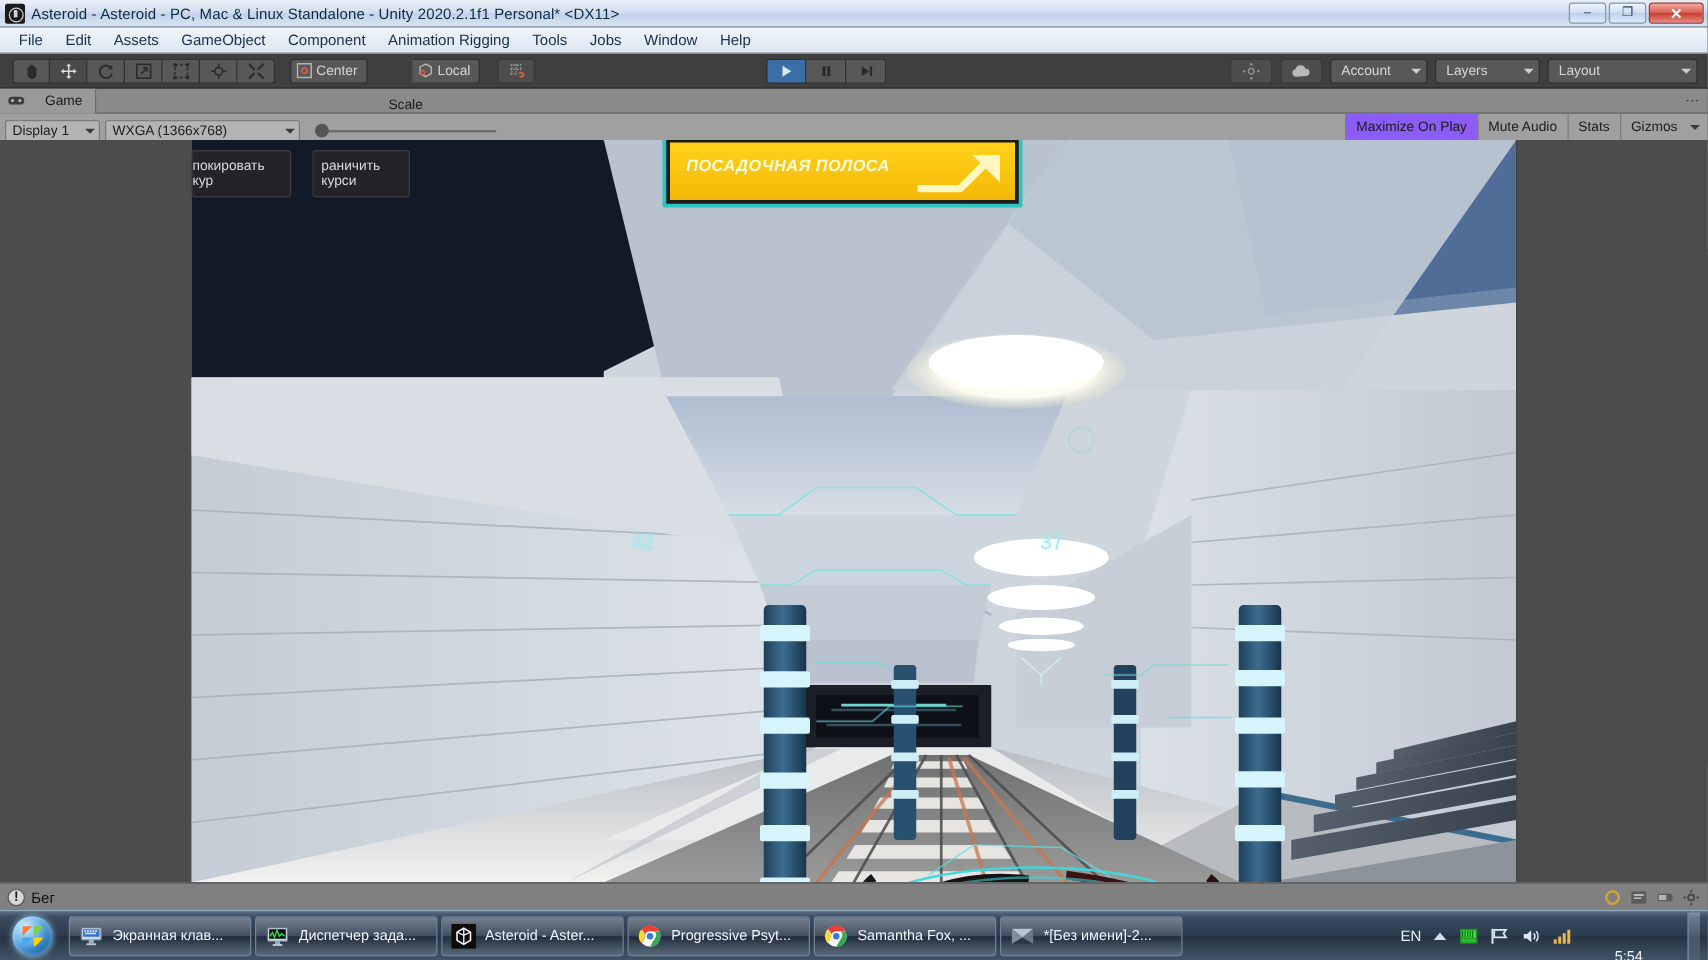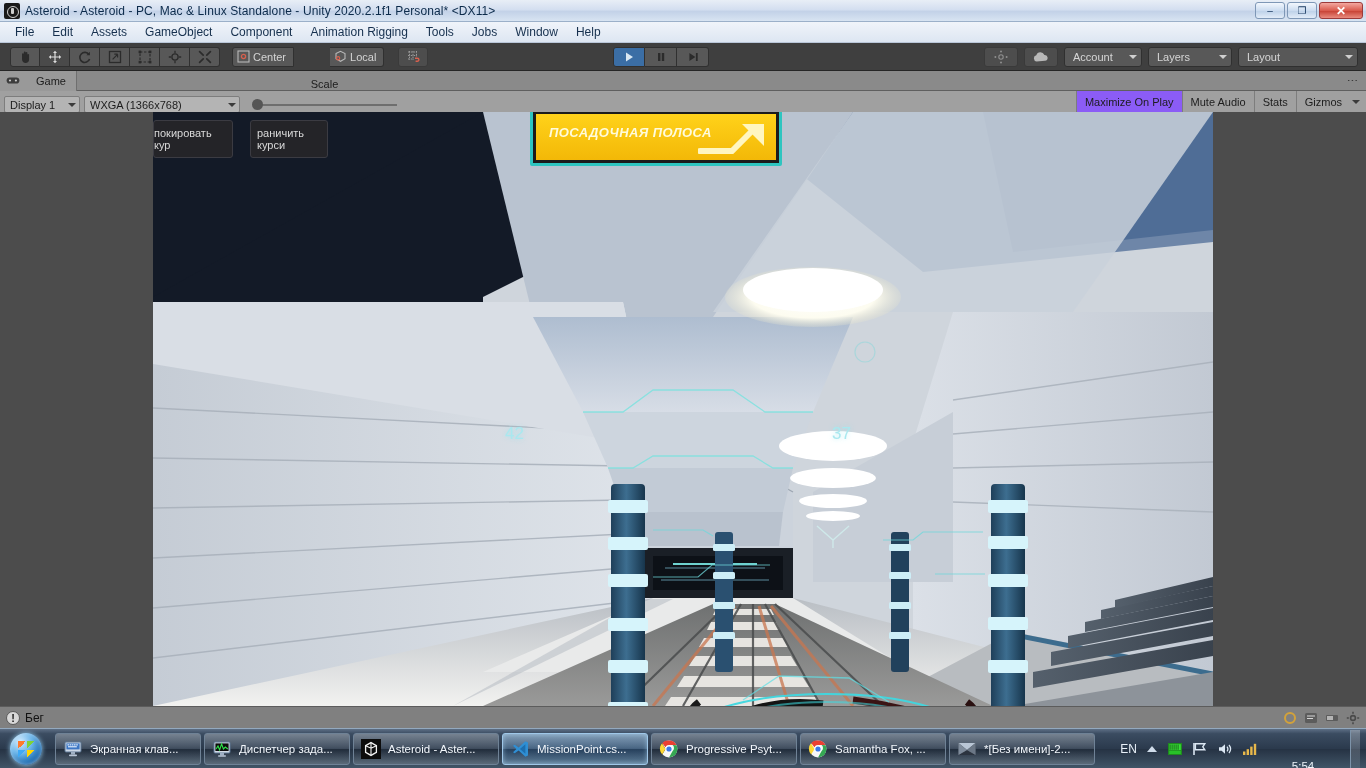--- a/index.html
+++ b/index.html
@@ -564,21 +564,21 @@
         <path d="M500 418h50l10 6"></path>
         <path d="M830 420h-60l-10 8h-30"></path>
         <path d="M832 462h-50"></path>
         <circle cx="712" cy="240" r="10" opacity=".5"></circle>
       </g>
     </svg>
 
     <div class="hudbtn" style="left:0px; top:8px; width:80px; justify-content:flex-start; padding-left:0;">покировать кур</div>
     <div class="hudbtn" style="left:97px; top:8px; width:78px; justify-content:flex-start; padding-left:6px;">раничить курси</div>
 
-    <div class="sign" style="left:377px; top:-4px; width:252px;">
+    <div class="sign" style="left:377px; top:-4px; width:288px;">
       <div class="signframe">
         <div class="signface">
           <span class="signtext">ПОСАДОЧНАЯ ПОЛОСА</span>
           <svg class="signarrow" width="70" height="32" viewBox="0 0 70 32">
             <path d="M2 29h32L54 9" stroke="#fff6c0" stroke-width="6" fill="none" stroke-linecap="round"></path>
             <path d="M44 2h22v22z" fill="#fff6c0"></path>
           </svg>
         </div>
       </div>
     </div>
@@ -654,29 +654,20 @@
       <span class="ticon">
         <svg width="20" height="20" viewBox="0 0 20 20">
             <rect width="20" height="20" fill="#0d0d0d"></rect>
             <path d="M10 3.6l5.4 3.1v6.6L10 16.4 4.6 13.3V6.7z" fill="none" stroke="#f2f2f2" stroke-width="1.3"></path>
             <path d="M10 3.6v5.6L4.6 6.7M10 9.2l5.4-2.5M10 9.2v7.2" stroke="#f2f2f2" stroke-width="1.1" fill="none"></path>
           </svg>
       </span>
       <span class="tlabel">Asteroid - Aster...</span>
     </div>
 
-    <div class="task active">
-      <span class="ticon">
-        <svg width="20" height="20" viewBox="0 0 20 20">
-            <path d="M15.4 2.2L8.6 8.6 4.8 5.8 3 6.8l3.4 3.2L3 13.2l1.8 1 3.8-2.8 6.8 6.4 2.6-1.3V3.5z" fill="#2f8fd4"></path>
-            <path d="M15.4 5.2v9.6L9.9 10z" fill="#1d6fb0"></path>
-          </svg>
-      </span>
-      <span class="tlabel">MissionPoint.cs...</span>
-    </div>
 
     <div class="task">
       <span class="ticon">
         <svg width="20" height="20" viewBox="0 0 20 20">
             <circle cx="10" cy="10" r="8.4" fill="#f7f7f7"></circle>
             <path d="M10 1.6A8.4 8.4 0 0 1 17.4 6H10a4 4 0 0 0-3.6 2.3L3.2 3.9A8.4 8.4 0 0 1 10 1.6z" fill="#ea3f32"></path>
             <path d="M2.9 4.3L6.5 10l-3.3 5.6A8.4 8.4 0 0 1 2.9 4.3z" fill="#ffc style"></path>
             <path d="M2.9 4.3L6.5 10l-3.3 5.6A8.4 8.4 0 0 1 2.9 4.3z" fill="#fdd835"></path>
             <path d="M17.5 6.2A8.4 8.4 0 0 1 10 18.4l3.6-6.3A4 4 0 0 0 13.6 6z" fill="#35a853"></path>
             <circle cx="10" cy="10" r="3.6" fill="#fff"></circle>

